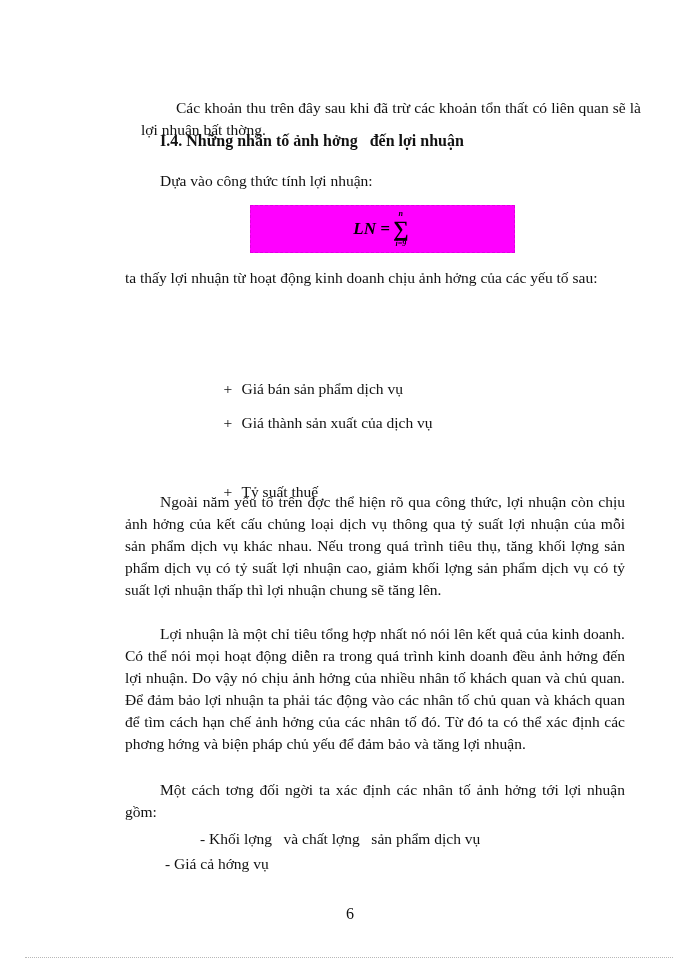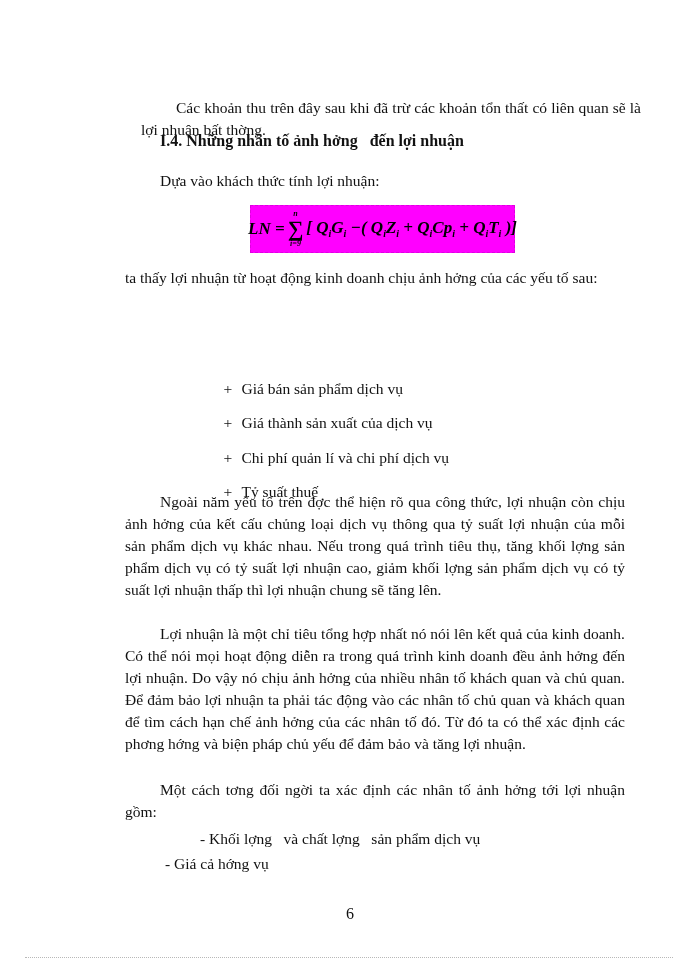--- a/index.html
+++ b/index.html
@@ -103,44 +103,38 @@
   </style>
 </head>
 <body>
 
 <div class="page">
 
   <p class="block indent" style="top:81px; margin:16px;">Các khoản thu trên đây sau khi đã trừ các khoản tổn thất có liên quan sẽ là lợi nhuận bất thờng.</p>
 
   <div class="heading">I.4. Những nhân tố ảnh hởng   đến lợi nhuận</div>
 
-  <p class="block indent" style="top:170px; margin:0;">Dựa vào khách thức tính lợi nhuận:</p>
+  <p class="block indent" style="top:170px; margin:0;">Dựa vào công thức tính lợi nhuận:</p>
 
   <div class="formula-box">
     <span>LN = </span>
     <span class="sigma">
       <span class="lim">n</span>
       <span class="sym">∑</span>
       <span class="lim">i=9</span>
-    </span>
-    <span>
-      <span>[ Q</span><sub>i</sub><span>G</span><sub>i</sub><span> −( Q</span><sub>i</sub><span>Z</span><sub>i</sub><span> + Q</span><sub>i</sub><span>Cp</span><sub>i</sub><span> + Q</span><sub>i</sub><span>T</span><sub>i</sub><span> )]</span>
     </span>
   </div>
 
   <p class="block" style="top:267px; margin:0;">ta thấy lợi nhuận từ hoạt động kinh doanh chịu ảnh hởng   của các yếu tố sau:</p>
 
   <div class="bullet" style="top:356px;">
     <span class="mark">+</span><span>Giá bán sản phẩm dịch vụ</span>
   </div>
   <div class="bullet" style="top:390px;">
     <span class="mark">+</span><span>Giá thành sản xuất của dịch vụ</span>
-  </div>
-  <div class="bullet" style="top:425px;">
-    <span class="mark">+</span><span>Chi phí quản lí và chi phí dịch vụ</span>
   </div>
   <div class="bullet" style="top:459px;">
     <span class="mark">+</span><span>Tỷ suất thuế</span>
   </div>
 
   <p class="block indent" style="top:491px; margin:0;">Ngoài năm yếu tố trên đợc   thể hiện rõ qua công thức, lợi nhuận còn chịu ảnh hởng   của kết cấu chủng loại dịch vụ thông qua tỷ suất lợi nhuận của mỗi sản phẩm dịch vụ khác nhau. Nếu trong quá trình tiêu thụ, tăng khối lợng   sản phẩm dịch vụ có tỷ suất lợi nhuận cao, giảm khối lợng   sản phẩm dịch vụ có tỷ suất lợi nhuận thấp thì lợi nhuận chung sẽ tăng lên.</p>
 
   <p class="block indent" style="top:623px; margin:0;">Lợi nhuận là một chỉ tiêu tổng hợp nhất nó nói lên kết quả của kinh doanh. Có thể nói mọi hoạt động diễn ra trong quá trình kinh doanh đều ảnh hởng   đến lợi nhuận. Do vậy nó chịu ảnh hởng   của nhiều nhân tố khách quan và chủ quan. Để đảm bảo lợi nhuận ta phải tác động vào các nhân tố chủ quan và khách quan để tìm cách hạn chế ảnh hởng   của các nhân tố đó. Từ đó ta có thể xác định các phơng   hớng   và biện pháp chủ yếu để đảm bảo và tăng lợi nhuận.</p>
 
   <p class="block indent" style="top:779px; margin:0;">Một cách tơng   đối ngời   ta xác định các nhân tố ảnh hởng   tới lợi nhuận gồm:</p>

